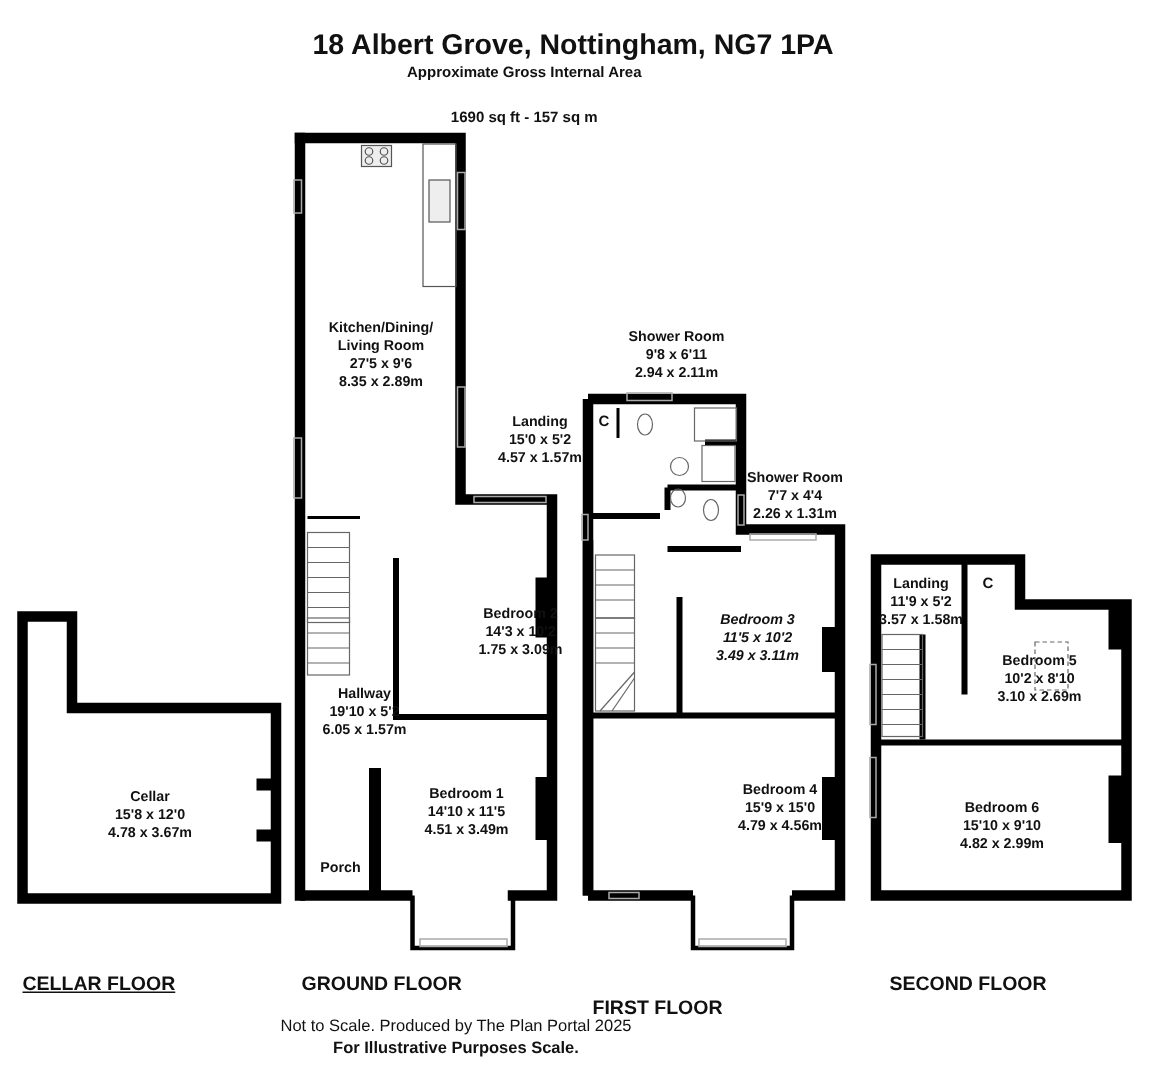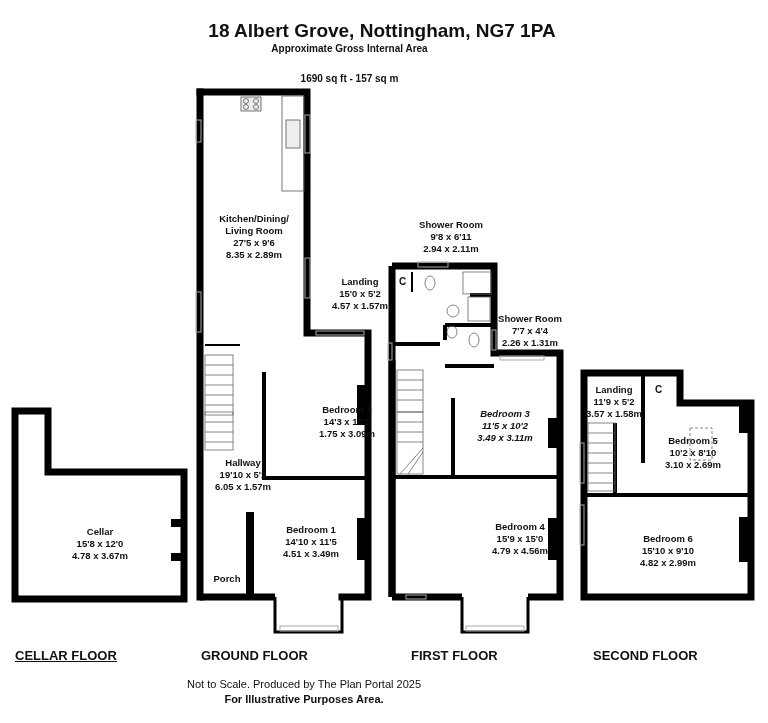--- a/index.html
+++ b/index.html
@@ -223,17 +223,17 @@
 <div class="room" style="left:668px;top:533px;">
   <div>Bedroom 6</div>
   <div>15'10 x 9'10</div>
   <div>4.82 x 2.99m</div>
 </div>
 <div class="closet" style="left:399px;top:276px;">C</div>
 <div class="closet" style="left:655px;top:384px;">C</div>
 
 <div class="floor" style="left:15px;text-decoration:underline;">CELLAR FLOOR</div>
 <div class="floor" style="left:201px;text-align:center;">GROUND FLOOR</div>
-<div class="floor" style="left:411px;">FIRST FLOOR</div>
+<div class="floor" style="left:395px;margin-top:16px;">FIRST FLOOR</div>
 <div class="floor" style="left:593px;">SECOND FLOOR</div>
 
 <div class="foot" style="top:678px;">Not to Scale. Produced by The Plan Portal 2025</div>
-<div class="foot b" style="top:693px;">For Illustrative Purposes Area.</div>
+<div class="foot b" style="top:693px;">For Illustrative Purposes Scale.</div>
 
 </body></html>

